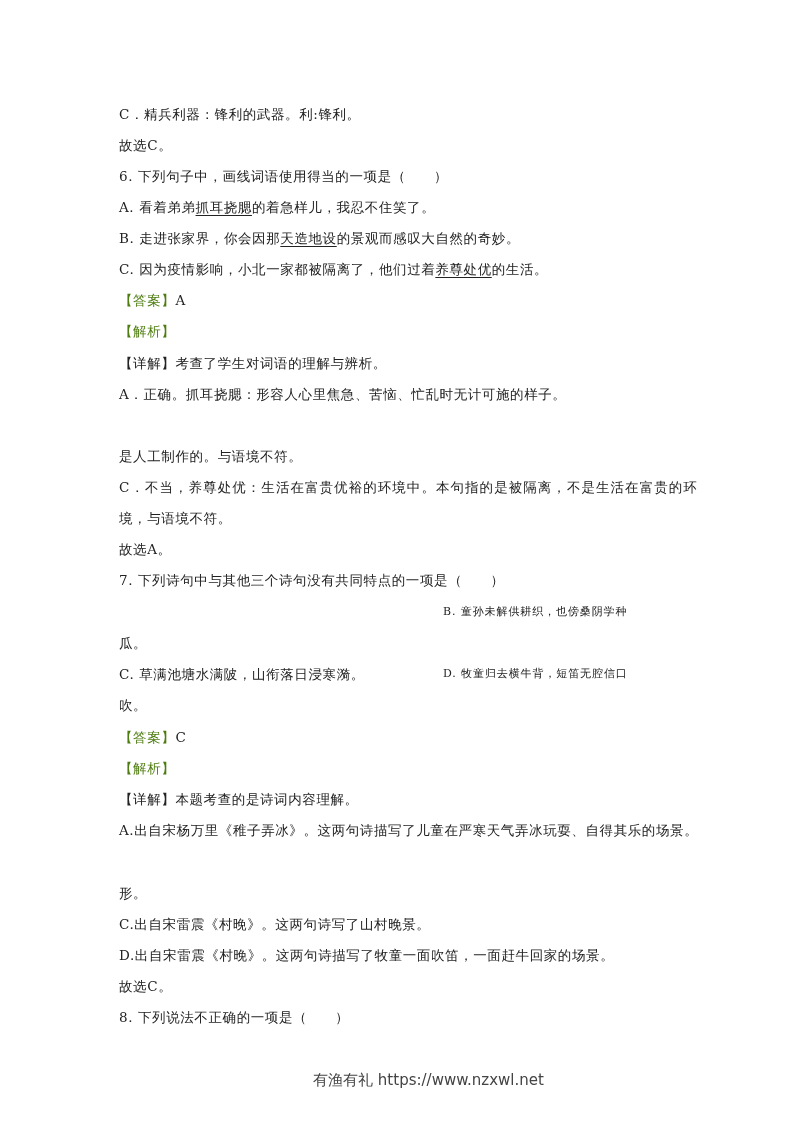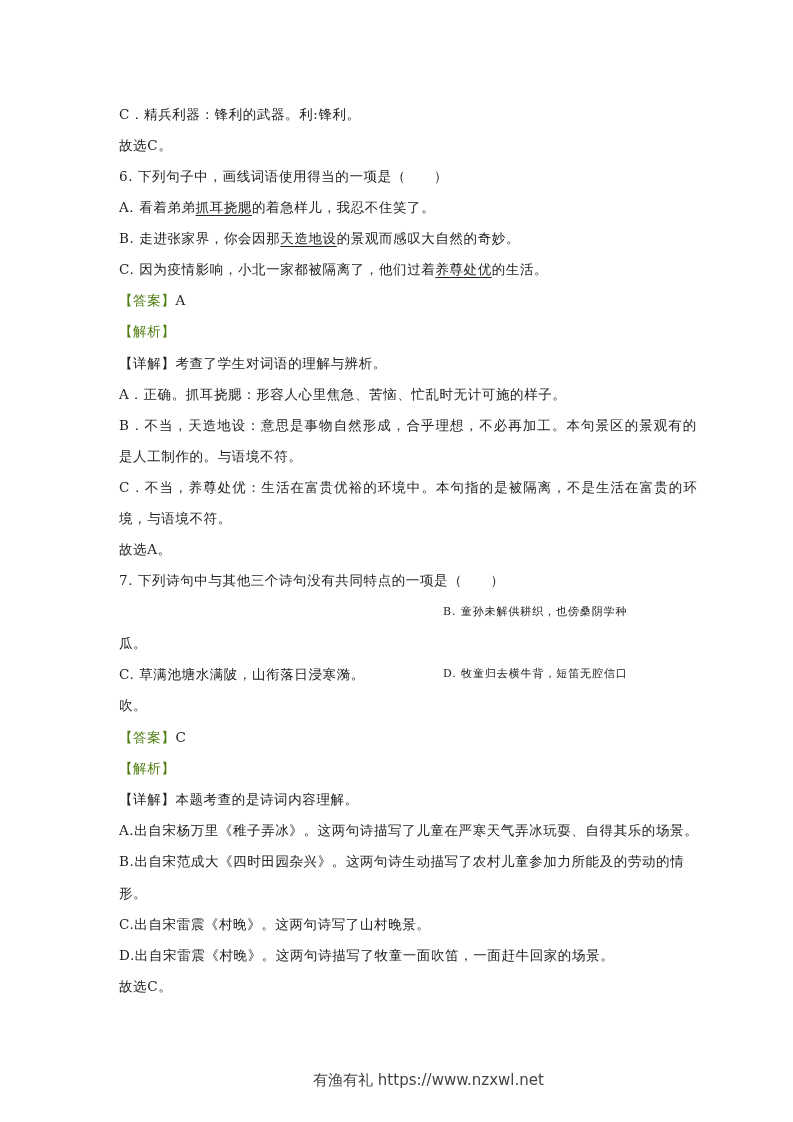--- a/index.html
+++ b/index.html
@@ -83,21 +83,20 @@
   <div class="line" style="top:291px">
     <span class="tag">【答案】</span><span>A</span>
   </div>
   <div class="line" style="top:322px">
     <span class="tag">【解析】</span>
   </div>
   <div class="line" style="top:354px">
     <span>【详解】</span><span>考查了学生对词语的理解与辨析。</span>
   </div>
   <div class="line" style="top:385px">A．正确。抓耳挠腮：形容人心里焦急、苦恼、忙乱时无计可施的样子。</div>
-  <div class="line wide" style="top:416px">B．不当，天造地设：意思是事物自然形成，合乎理想，不必再加工。本句景区的景观有的</div>
   <div class="line" style="top:447px">是人工制作的。与语境不符。</div>
   <div class="line wide" style="top:478px">C．不当，养尊处优：生活在富贵优裕的环境中。本句指的是被隔离，不是生活在富贵的环</div>
   <div class="line" style="top:509px">境，与语境不符。</div>
   <div class="line" style="top:540px">故选A。</div>
 
   <div class="line" style="top:571px">7. 下列诗句中与其他三个诗句没有共同特点的一项是（　　）</div>
 
   <div class="col-right" style="top:603px">B. 童孙未解供耕织，也傍桑阴学种</div>
   <div class="line" style="top:634px">瓜。</div>
 
@@ -108,21 +107,21 @@
   <div class="line" style="top:728px">
     <span class="tag">【答案】</span><span>C</span>
   </div>
   <div class="line" style="top:759px">
     <span class="tag">【解析】</span>
   </div>
   <div class="line" style="top:790px">
     <span>【详解】</span><span>本题考查的是诗词内容理解。</span>
   </div>
   <div class="line" style="top:821px">A.出自宋杨万里《稚子弄冰》。这两句诗描写了儿童在严寒天气弄冰玩耍、自得其乐的场景。</div>
-  <div class="line" style="top:852px">B.出自宋范成大《四时田园杂兴》。这两句诗生动描写了农村儿童参加力所能及的劳动的情</div>
   <div class="line" style="top:884px">形。</div>
   <div class="line" style="top:915px">C.出自宋雷震《村晚》。这两句诗写了山村晚景。</div>
   <div class="line" style="top:946px">D.出自宋雷震《村晚》。这两句诗描写了牧童一面吹笛，一面赶牛回家的场景。</div>
   <div class="line" style="top:977px">故选C。</div>
 
+  <div class="line" style="top:1008px">8. 下列说法不正确的一项是（　　）</div>
 
   <div class="footer">有渔有礼 https://www.nzxwl.net</div>
 </div>
 
 </body></html>

